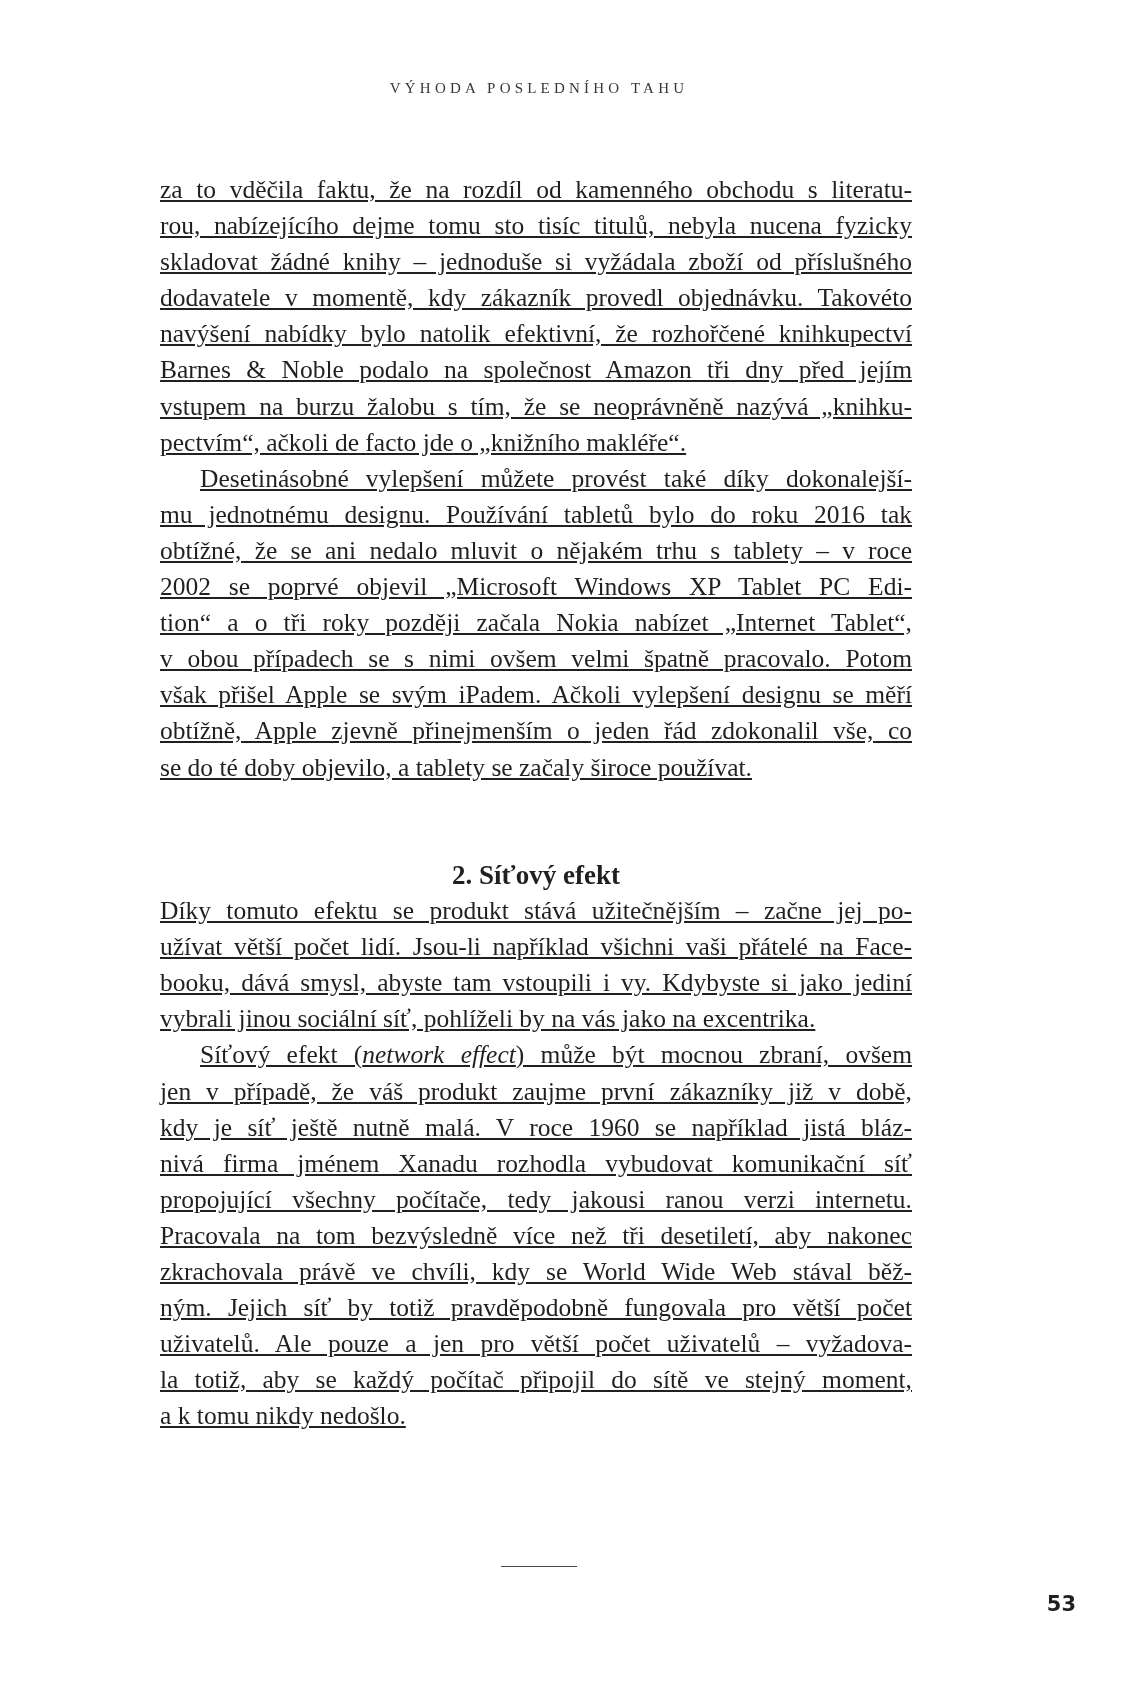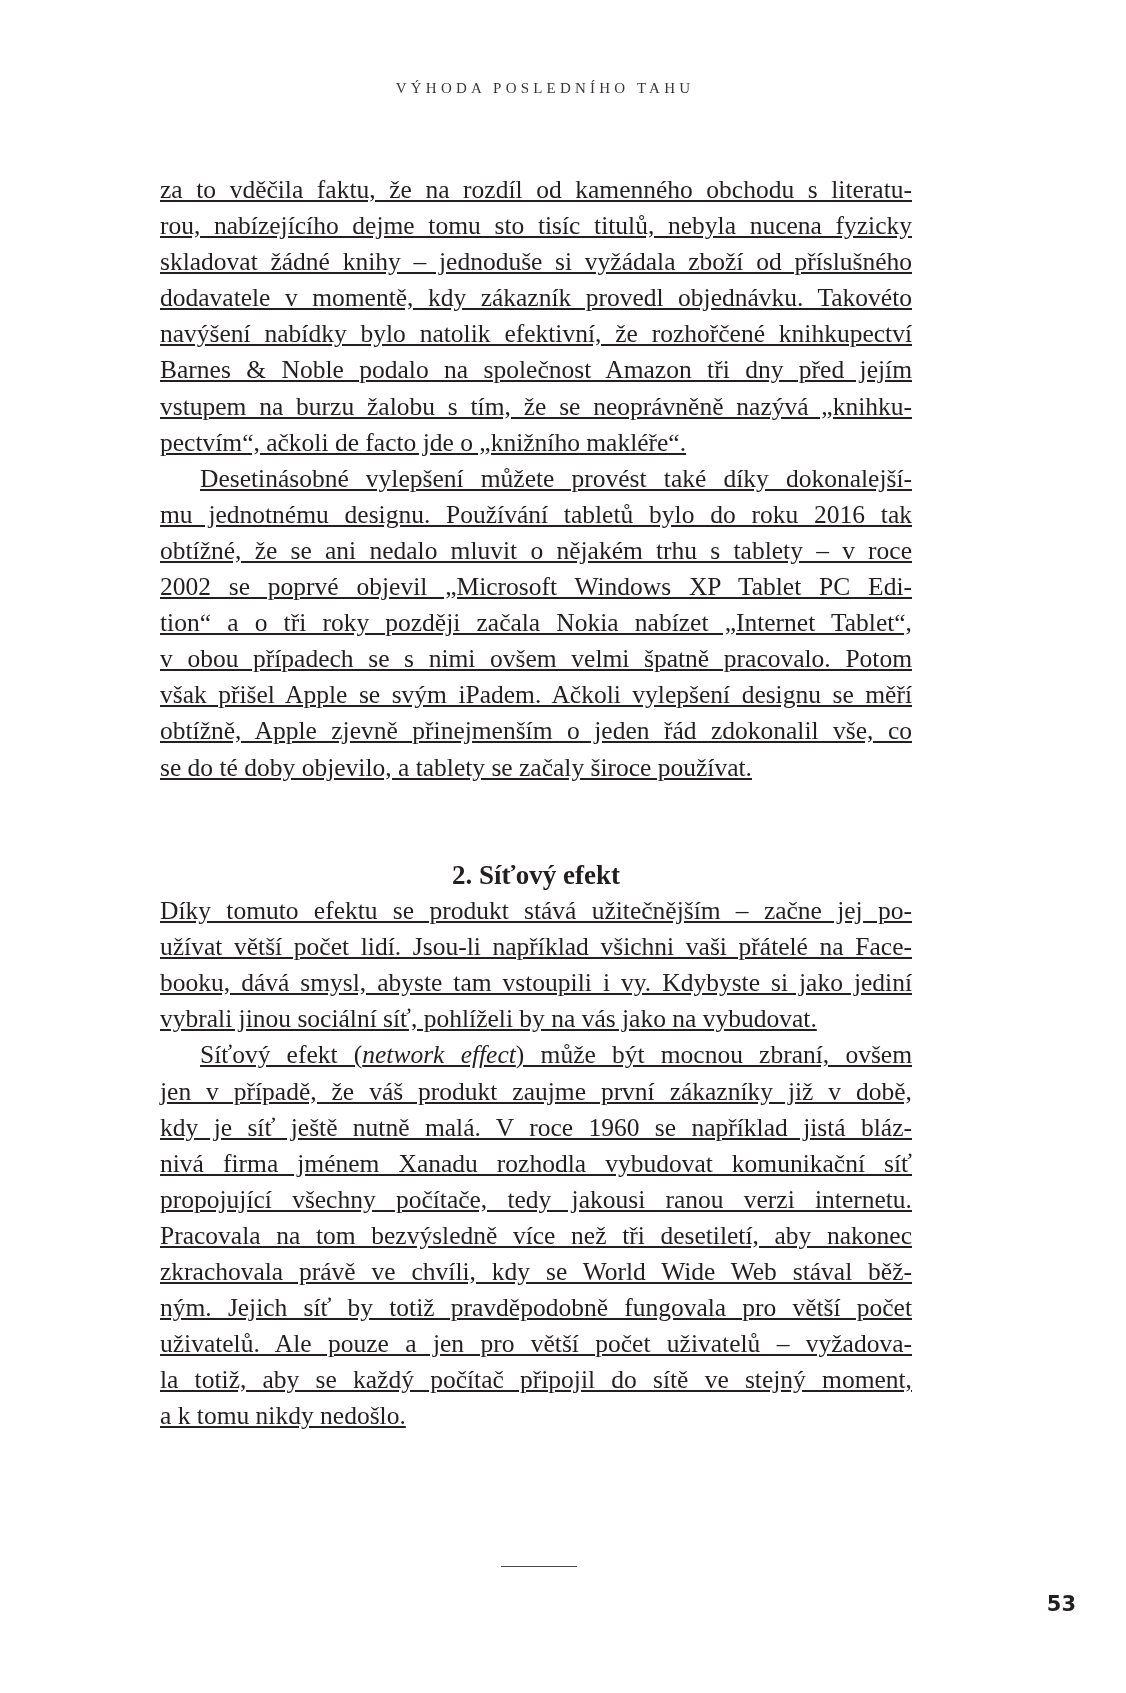--- a/index.html
+++ b/index.html
@@ -1,20 +1,20 @@
 <!DOCTYPE html>
 <html><head>
   <meta charset="utf-8">
   <style>
     html, body { margin: 0; padding: 0; background: #ffffff; }
     body { width: 1126px; height: 1693px; position: relative; overflow: hidden; color: #231f20; }
     .running-head {
       position: absolute; top: 80px; left: 0; width: 1070px; text-align: center;
       font-family: "Liberation Serif", serif; font-size: 15px; letter-spacing: 4.2px;
-      color: #3a3637; padding-left: 10px;
+      color: #3a3637; padding-left: 4px;
     }
     .text-block {
       position: absolute; left: 160px; width: 752px;
       font-family: "Liberation Serif", serif; font-size: 25.5px; line-height: 36.1px;
       color: #231f20;
     }
     .line { display: block; white-space: nowrap; text-align: justify; text-align-last: justify; height: 36.1px; text-decoration: underline; }
     .line.last { text-align-last: left; }
     .line.indent { padding-left: 40px; }
     .block-1 { top: 172px; }
@@ -55,21 +55,21 @@
   <span class="line">však přišel Apple se svým iPadem. Ačkoli vylepšení designu se měří</span>
   <span class="line">obtížně, Apple zjevně přinejmenším o jeden řád zdokonalil vše, co</span>
   <span class="line last">se do té doby objevilo, a tablety se začaly široce používat.</span>
 </div>
 
 <div class="text-block block-2">
   <span class="section-heading">2. Síťový efekt</span>
   <span class="line">Díky tomuto efektu se produkt stává užitečnějším – začne jej po-</span>
   <span class="line">užívat větší počet lidí. Jsou-li například všichni vaši přátelé na Face-</span>
   <span class="line">booku, dává smysl, abyste tam vstoupili i vy. Kdybyste si jako jediní</span>
-  <span class="line last">vybrali jinou sociální síť, pohlíželi by na vás jako na vybudovat.</span>
+  <span class="line last">vybrali jinou sociální síť, pohlíželi by na vás jako na excentrika.</span>
   <span class="line indent"><span>Síťový efekt (</span><em>network effect</em><span>) může být mocnou zbraní, ovšem</span></span>
   <span class="line">jen v případě, že váš produkt zaujme první zákazníky již v době,</span>
   <span class="line">kdy je síť ještě nutně malá. V roce 1960 se například jistá bláz-</span>
   <span class="line">nivá firma jménem Xanadu rozhodla vybudovat komunikační síť</span>
   <span class="line">propojující všechny počítače, tedy jakousi ranou verzi internetu.</span>
   <span class="line">Pracovala na tom bezvýsledně více než tři desetiletí, aby nakonec</span>
   <span class="line">zkrachovala právě ve chvíli, kdy se World Wide Web stával běž-</span>
   <span class="line">ným. Jejich síť by totiž pravděpodobně fungovala pro větší počet</span>
   <span class="line">uživatelů. Ale pouze a jen pro větší počet uživatelů – vyžadova-</span>
   <span class="line">la totiž, aby se každý počítač připojil do sítě ve stejný moment,</span>

